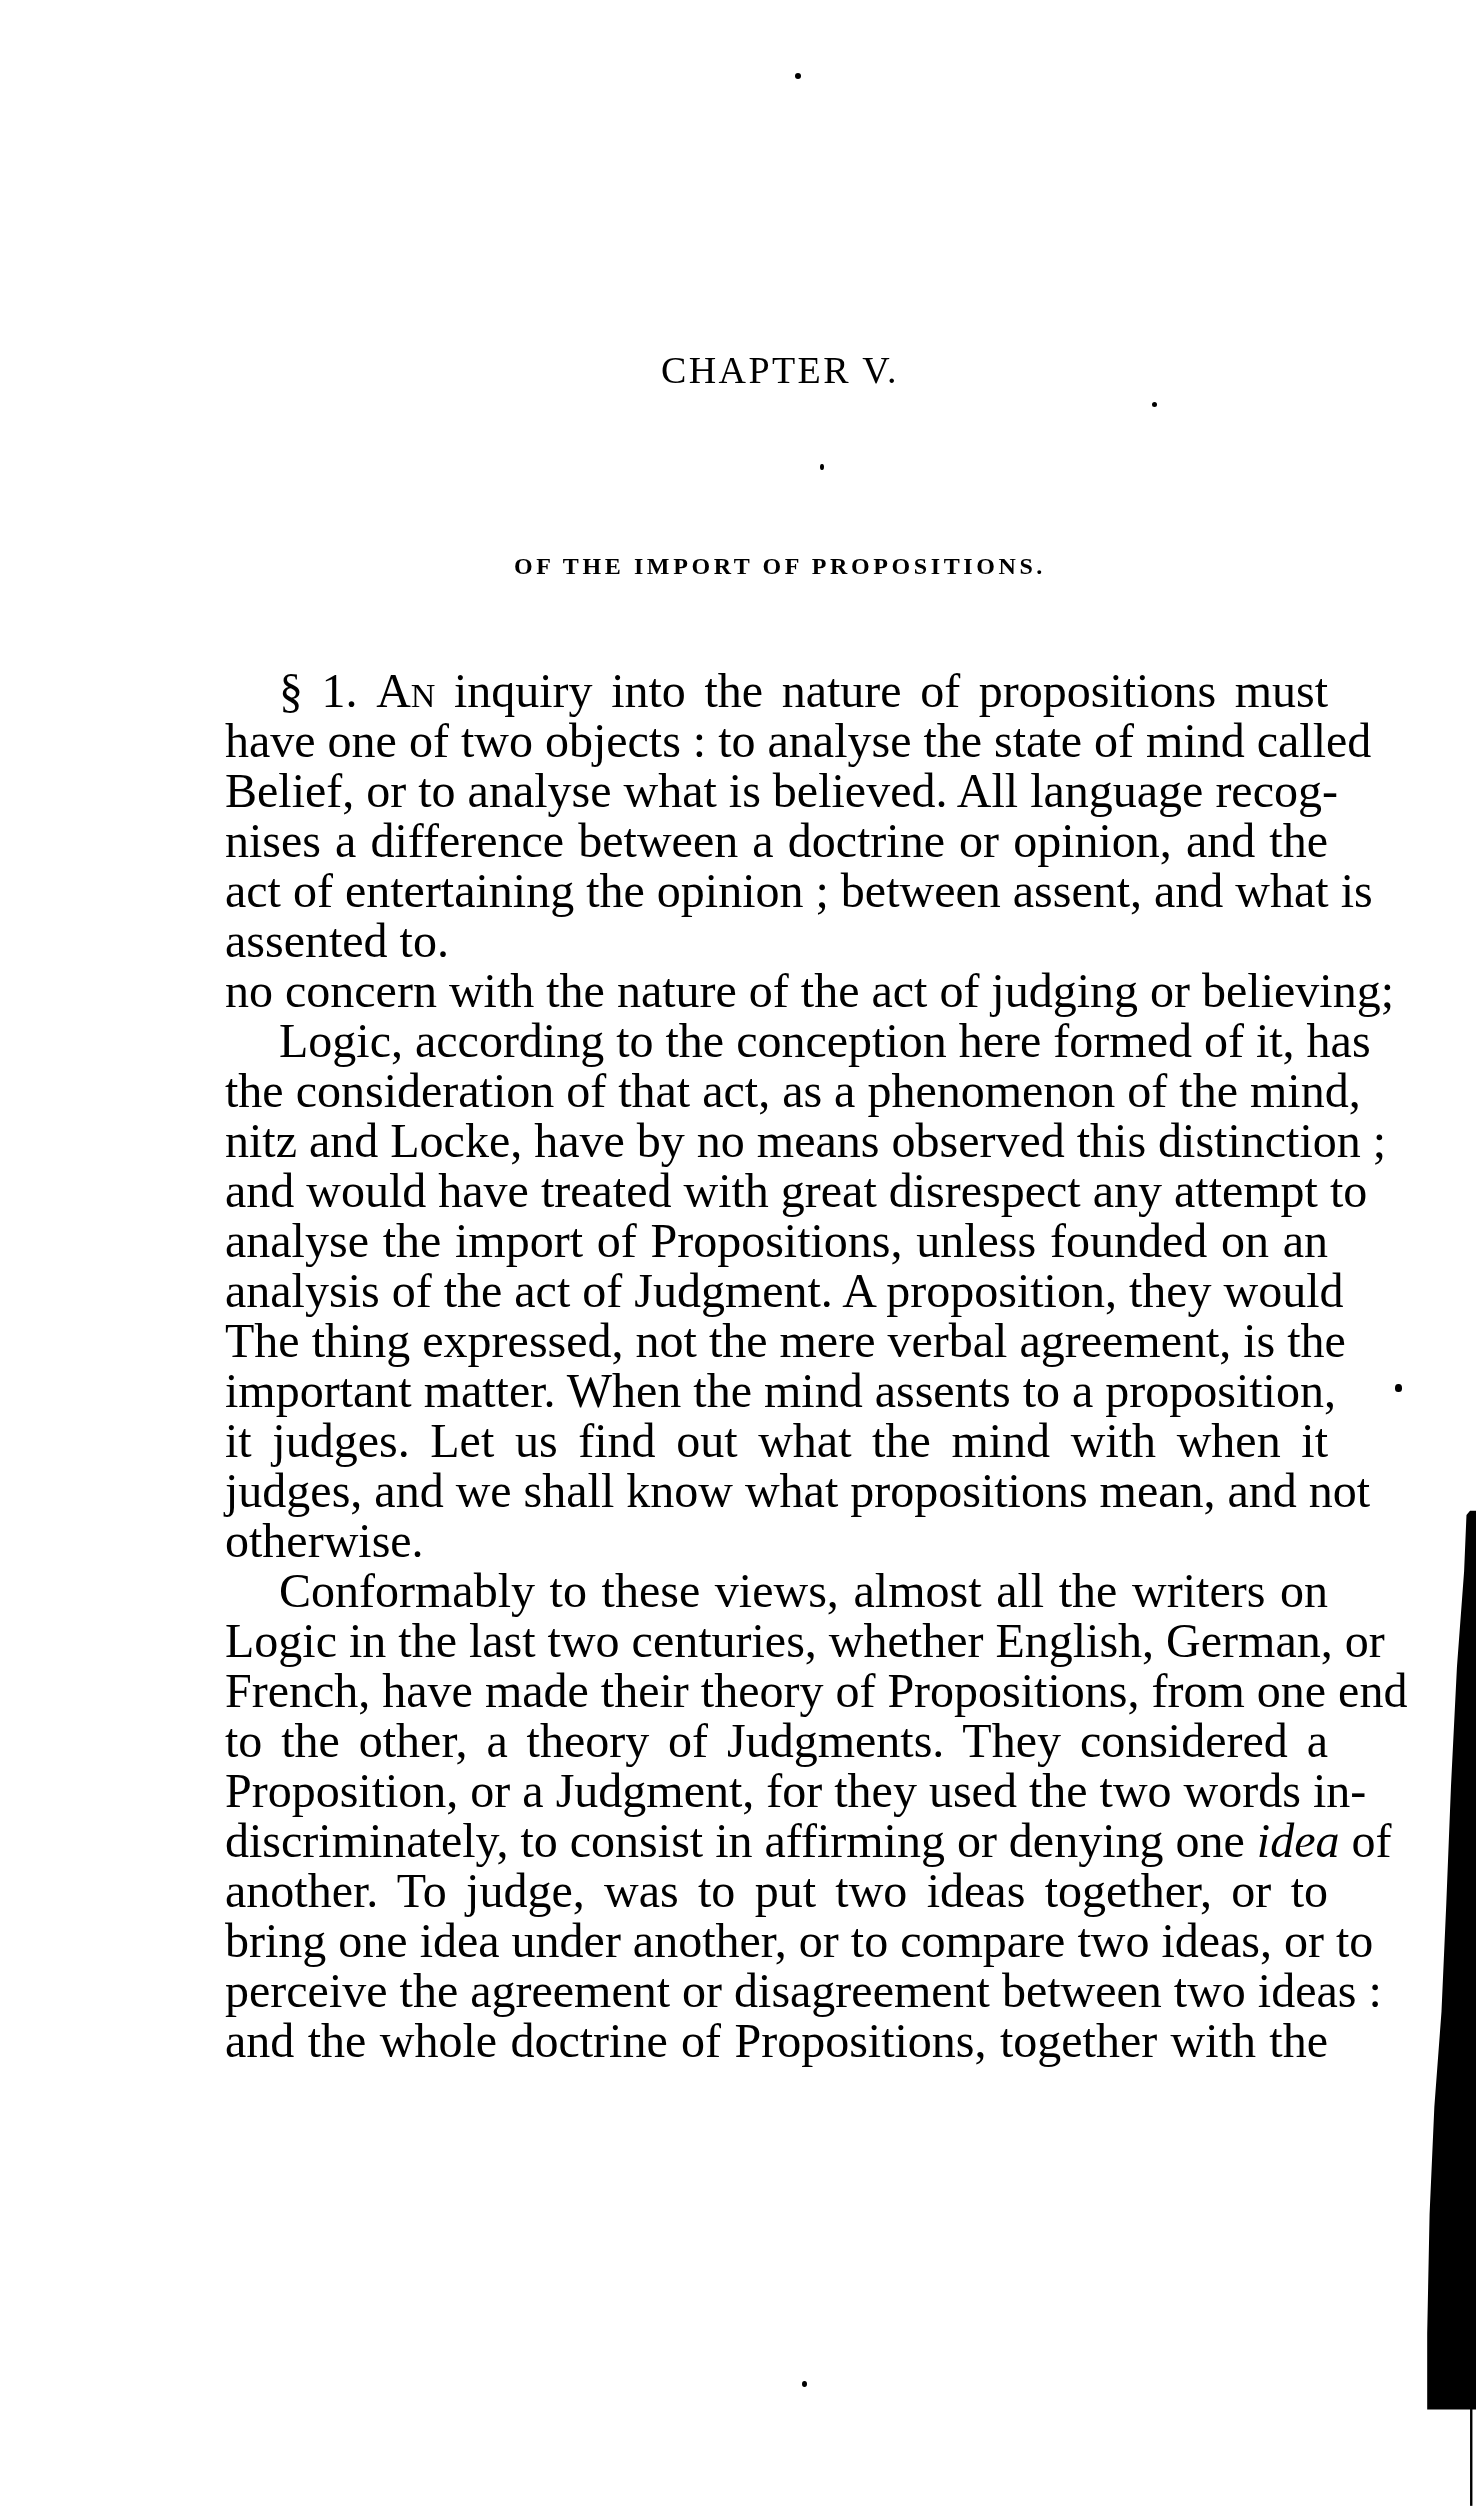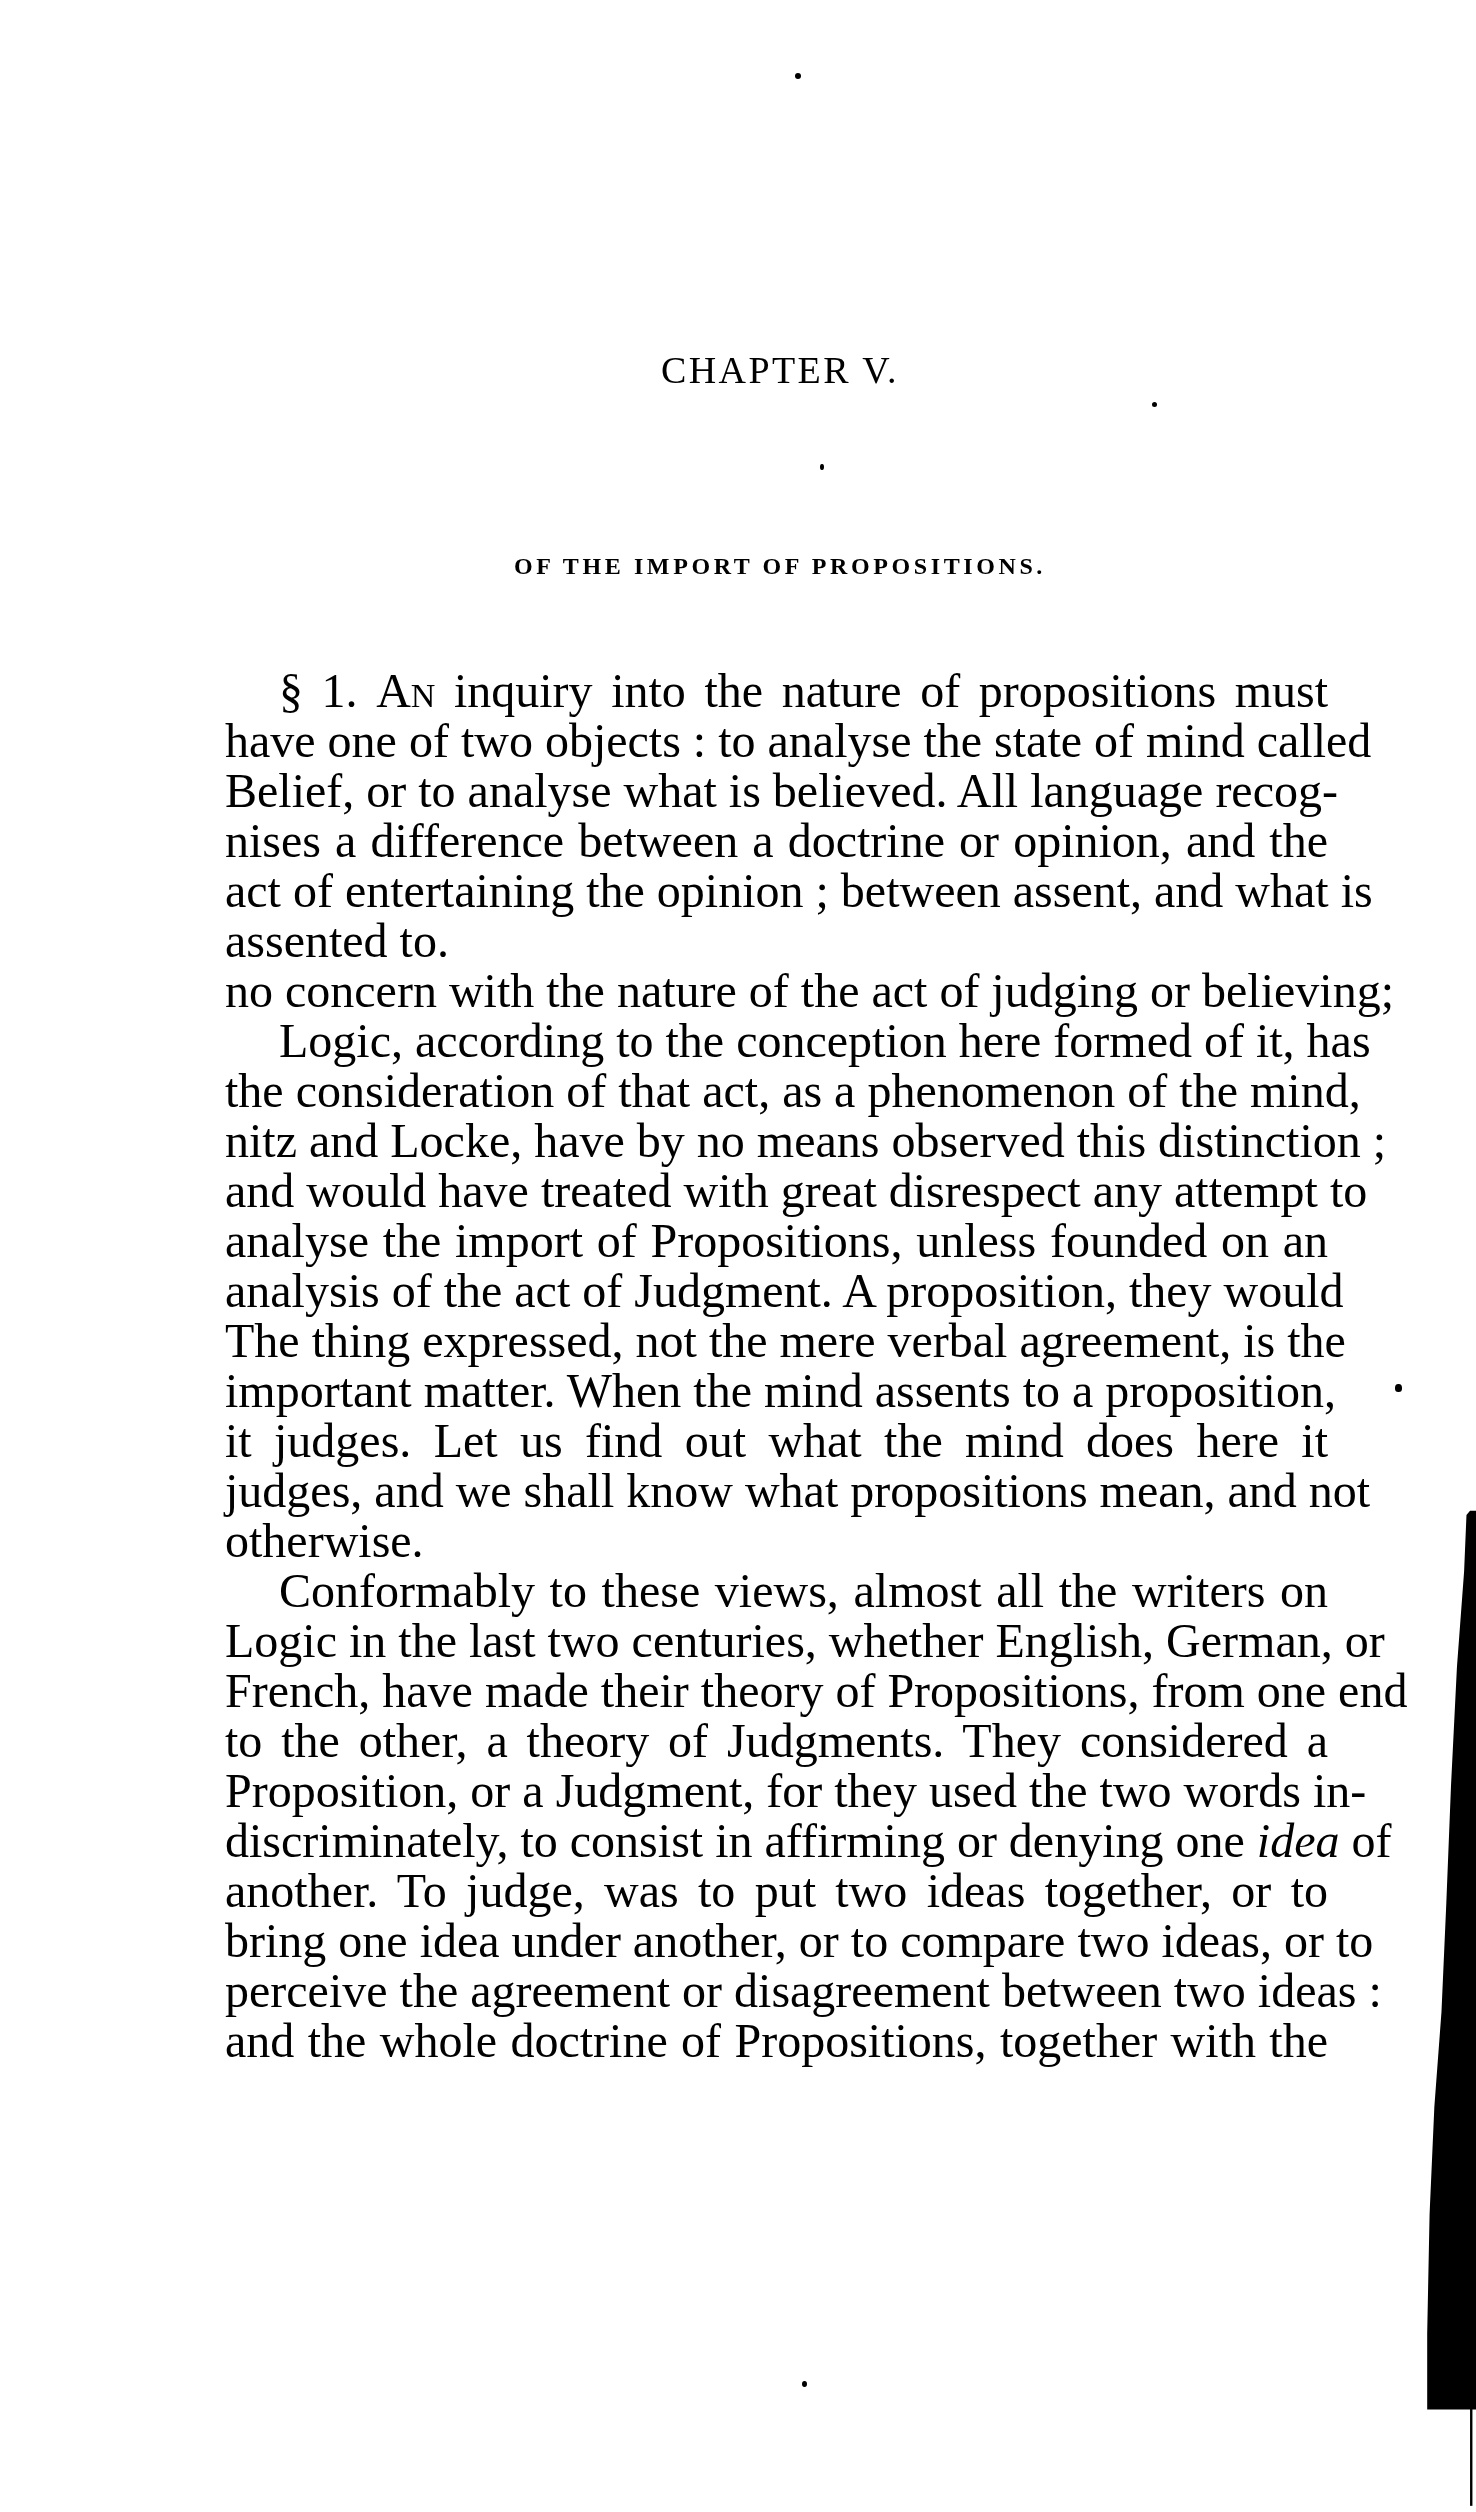--- a/index.html
+++ b/index.html
@@ -63,21 +63,21 @@
     <div>
       <span class="line">no concern with the nature of the act of judging or believing;</span>
       <span class="line indent">Logic, according to the conception here formed of it, has</span>
       <span class="line">the consideration of that act, as a phenomenon of the mind,</span>
       <span class="line">nitz and Locke, have by no means observed this distinction ;</span>
       <span class="line">and would have treated with great disrespect any attempt to</span>
       <span class="line">analyse the import of Propositions, unless founded on an</span>
       <span class="line">analysis of the act of Judgment.  A proposition, they would</span>
       <span class="line">The thing expressed, not the mere verbal agreement, is the</span>
       <span class="line">important matter.  When the mind assents to a proposition,</span>
-      <span class="line">it judges.  Let us find out what the mind does here it</span>
+      <span class="line">it judges.  Let us find out what the mind with when it</span>
       <span class="line">judges, and we shall know what propositions mean, and not</span>
       <span class="line last">otherwise.</span>
     </div>
 
     <div>
       <span class="line indent">Conformably to these views, almost all the writers on</span>
       <span class="line">Logic in the last two centuries, whether English, German, or</span>
       <span class="line">French, have made their theory of Propositions, from one end</span>
       <span class="line">to the other, a theory of Judgments.  They considered a</span>
       <span class="line">Proposition, or a Judgment, for they used the two words in-</span>

